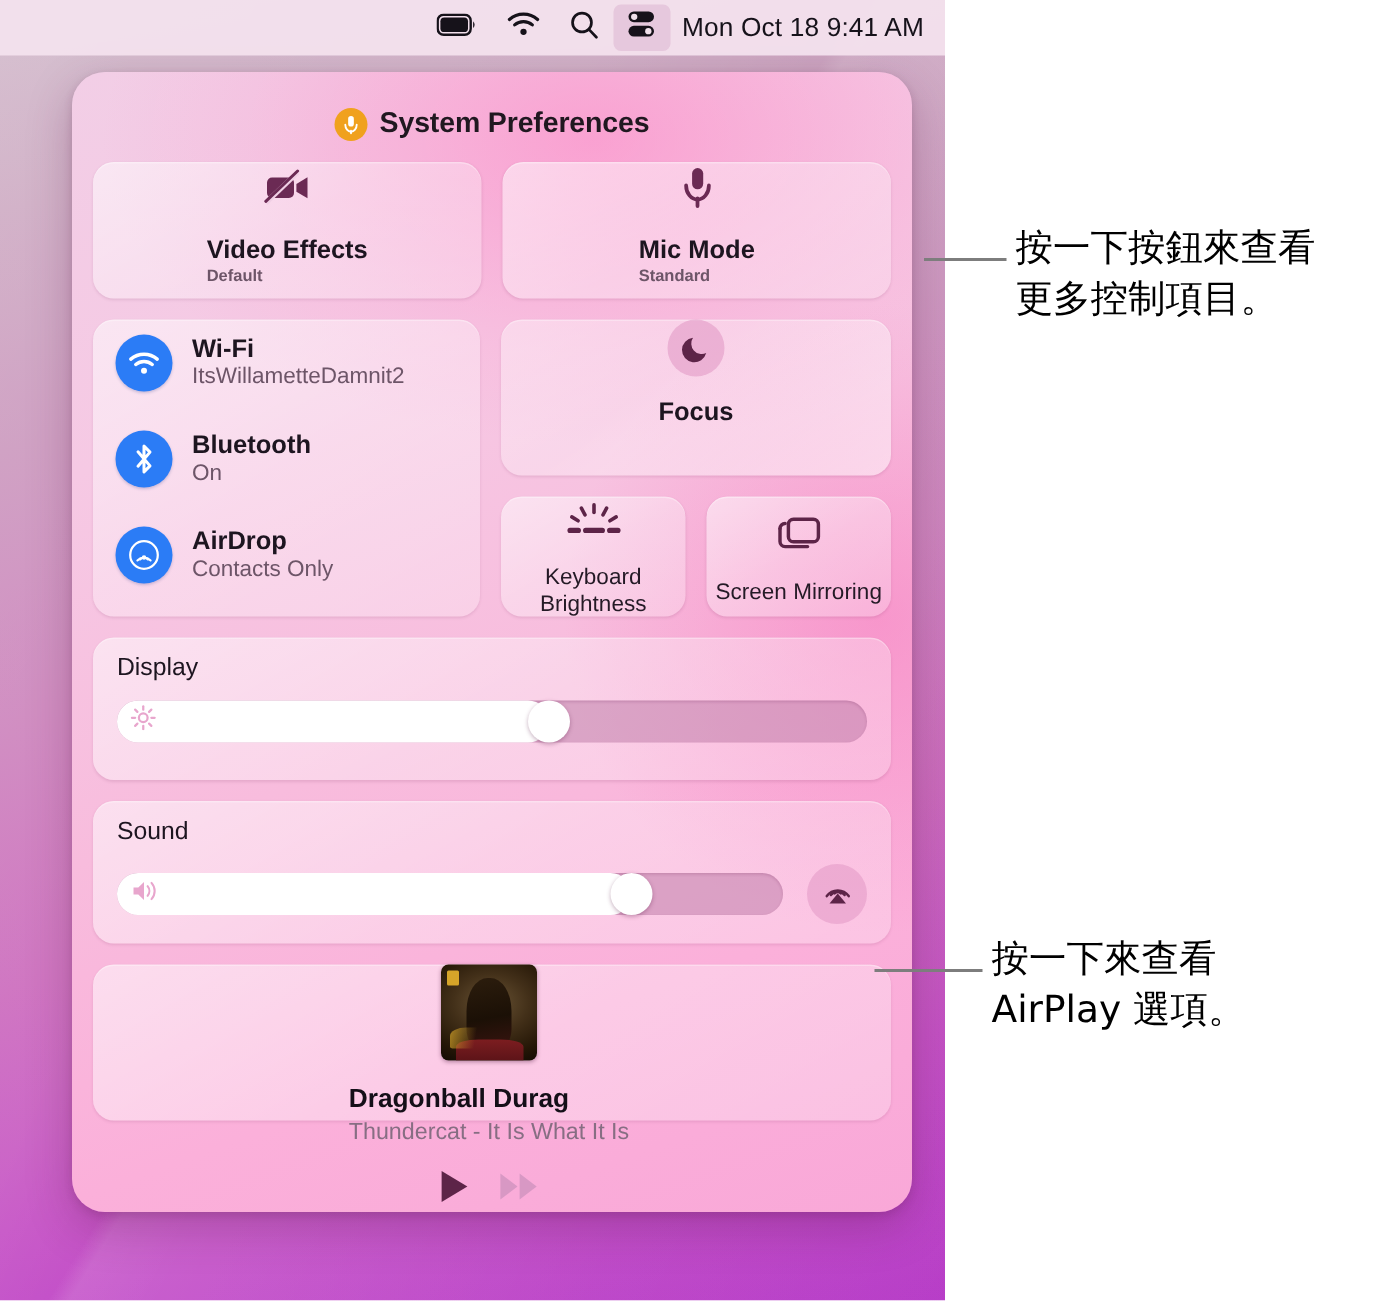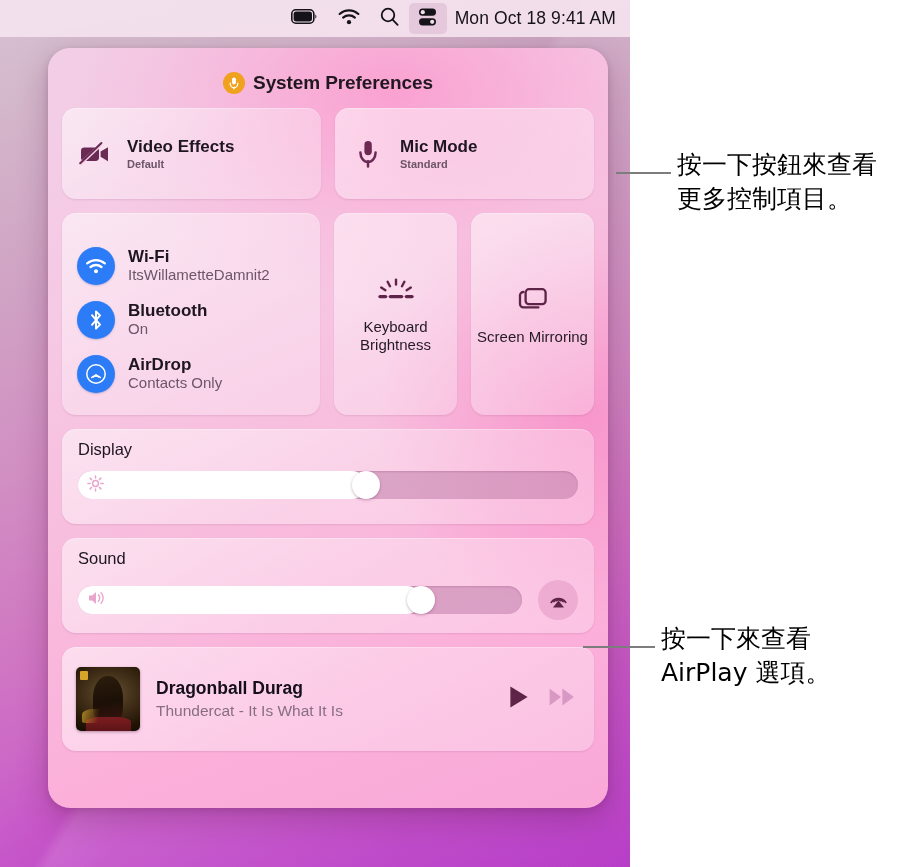--- a/index.html
+++ b/index.html
@@ -153,20 +153,21 @@
   
   .card {
     border-radius: 14px;
     background: linear-gradient(150deg,
       rgba(255,255,255,0.52) 0%,
       rgba(255,255,255,0.34) 50%,
       rgba(255,255,255,0.26) 100%);
     box-shadow:
       0 1px 2px rgba(110, 35, 85, 0.13),
       inset 0 1px 0 rgba(255,255,255,0.32);
+    flex-direction: column;
   }
 
   
   #row-av {
     display: flex;
     gap: 14px;
     margin-bottom: 14px;
   }
 
   .av-tile {
@@ -203,21 +204,21 @@
   
   #row-mid {
     display: flex;
     gap: 14px;
     margin-bottom: 14px;
   }
 
   #network-card {
     width: 258px;
     flex: 0 0 258px;
-    padding: 26px 0 14px 0;
+    padding: 2px 0 14px 0;
     display: flex;
     flex-direction: column;
     justify-content: space-between;
   }
 
   .net-row {
     display: flex;
     align-items: center;
     gap: 13px;
     padding: 0 15px;
@@ -594,20 +595,28 @@
           </span>
           <span class="net-text">
             <span class="net-title">AirDrop</span>
             <span class="net-sub">Contacts Only</span>
           </span>
         </div>
       </div>
 
       <div id="right-col">
 
+        <div class="card" id="focus-card">
+          <span class="focus-icon">
+            <svg width="21" height="21" viewBox="0 0 21 21">
+              <path d="M16.8 13.4 A8.2 8.2 0 1 1 8.0 3.2 A7.0 7.0 0 0 0 16.8 13.4 Z" fill="#5d2448"></path>
+            </svg>
+          </span>
+          <span id="focus-label">Focus</span>
+        </div>
 
         <div id="mini-tiles">
 
           <div class="card mini-tile">
             <span>
               <svg width="40" height="26" viewBox="0 0 40 26">
                 <g stroke="#5d2448" stroke-width="2.4" stroke-linecap="round">
                   <line x1="20" y1="1.6" x2="20" y2="6.6"></line>
                   <line x1="11.6" y1="3.8" x2="14.0" y2="8.2"></line>
                   <line x1="28.4" y1="3.8" x2="26.0" y2="8.2"></line>

